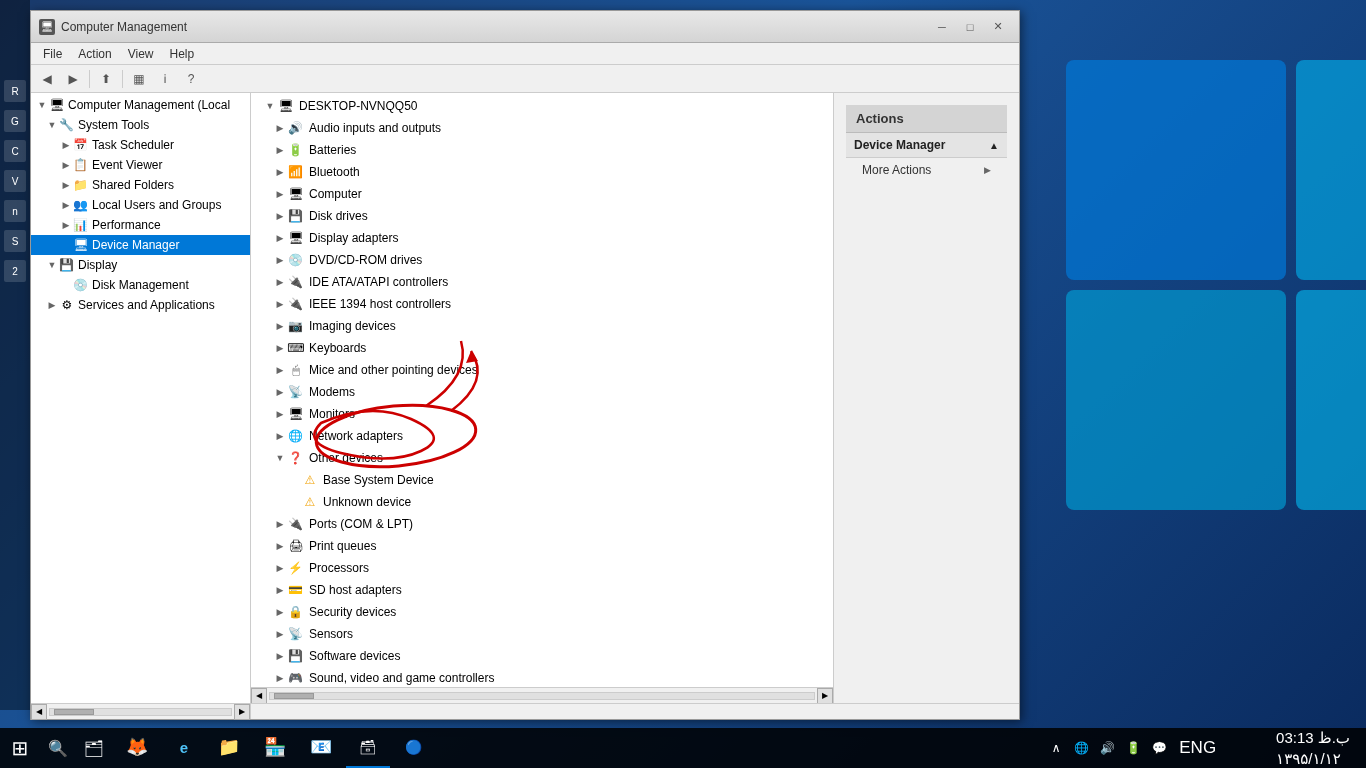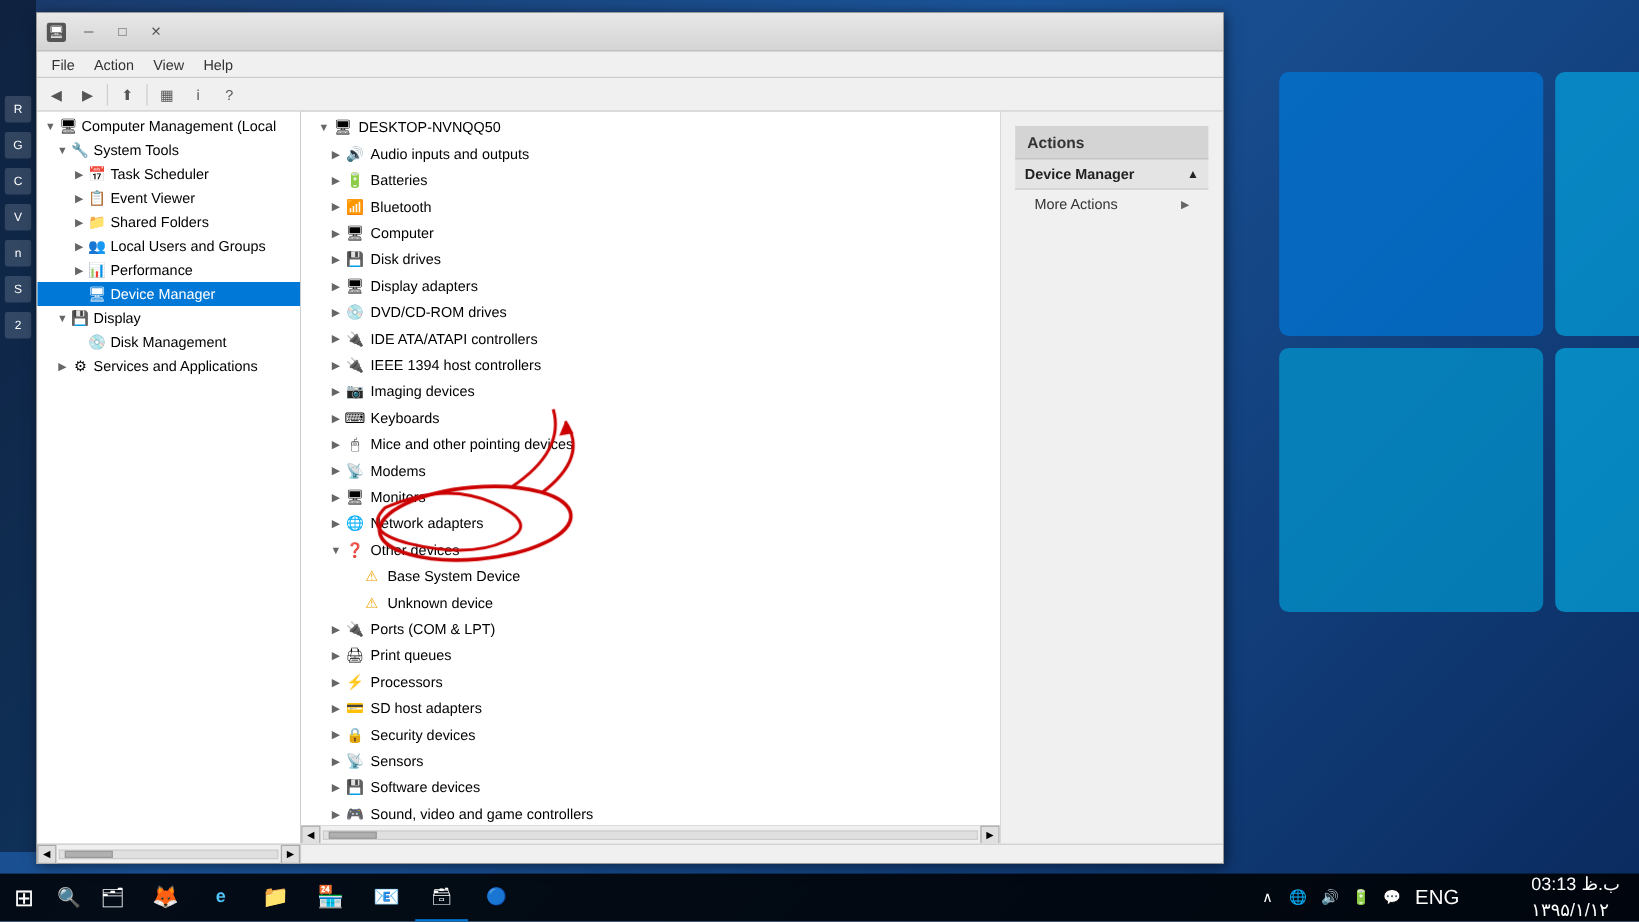--- a/index.html
+++ b/index.html
@@ -473,20 +473,21 @@
   <div class="sidebar-icon">S</div>
   <div class="sidebar-icon">2</div>
 </div>
 
 <div class="main-window">
 
   <div class="title-bar">
     <div class="title-bar-icon">
       <span style="color:white;font-size:10px;">🖥</span>
     </div>
+    <span class="title-text">Computer Management</span>
     <div class="title-buttons">
       <button class="title-btn">─</button>
       <button class="title-btn">□</button>
       <button class="title-btn close">✕</button>
     </div>
   </div>
 
   <div class="menu-bar">
     <div class="menu-item">File</div>
     <div class="menu-item">Action</div>

